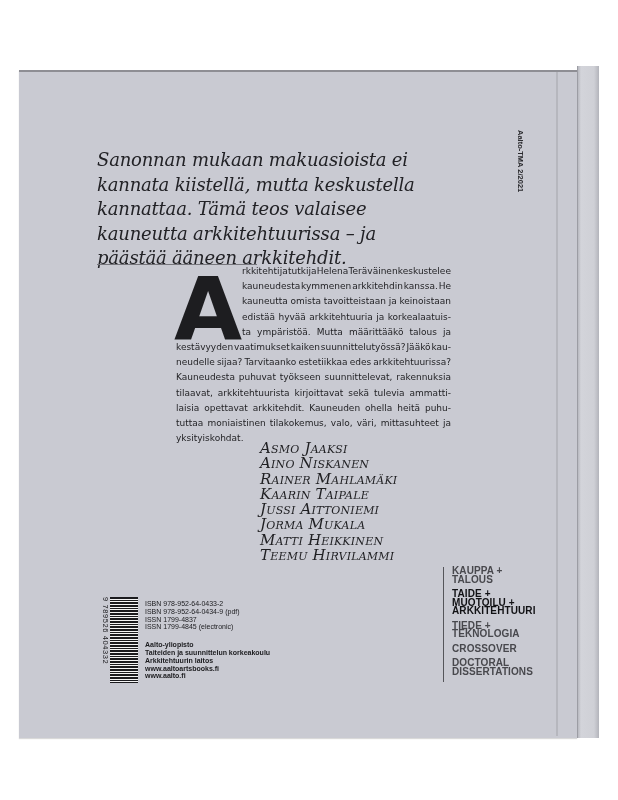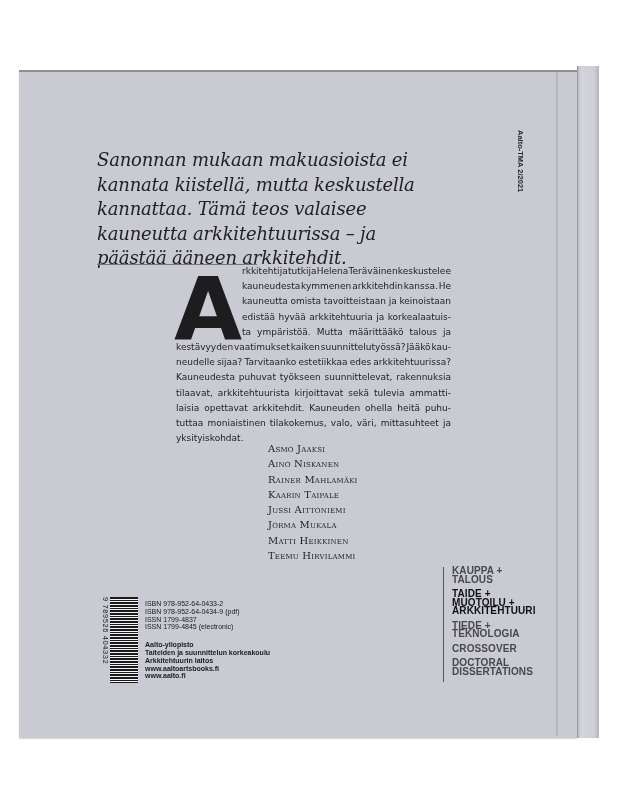--- a/index.html
+++ b/index.html
@@ -47,23 +47,23 @@
       color: #1d1d20; text-align: center;
     }
     .body-text {
       position: absolute; left: 176px; top: 264px; width: 275px;
       font-family: "DejaVu Sans", sans-serif; font-size: 9px; line-height: 15.2px; color: #1f1f22;
     }
     .body-text .line { display: flex; justify-content: space-between; white-space: nowrap; }
     .body-text .line.indent { padding-left: 66px; }
     .body-text .line.last { justify-content: flex-start; align-items: center; }
     .authors {
-      position: absolute; left: 268px; top: 441px; width: 140px;
-      font-family: "DejaVu Serif", serif; font-size: 10px; line-height: 15.3px;
-      color: #1f1f22; font-variant: small-caps; letter-spacing: 0.2px;
+      position: absolute; left: 260px; top: 441px; width: 140px;
+      font-family: "DejaVu Serif", serif; font-size: 15px; line-height: 15.3px;
+      color: #1f1f22; font-variant: small-caps; letter-spacing: 0.2px; font-style: italic;
     }
     .authors div { white-space: nowrap; }
     .categories {
       position: absolute; left: 443px; top: 567px; width: 110px;
       border-left: 1px solid #55555a; padding-left: 8px;
       font-family: "Liberation Sans", sans-serif; font-size: 10px; line-height: 8.5px;
       color: #48484d; font-weight: bold; letter-spacing: 0.1px;
     }
     .categories .cat { margin-bottom: 6px; }
     .categories .cat.active { color: #111114; }

